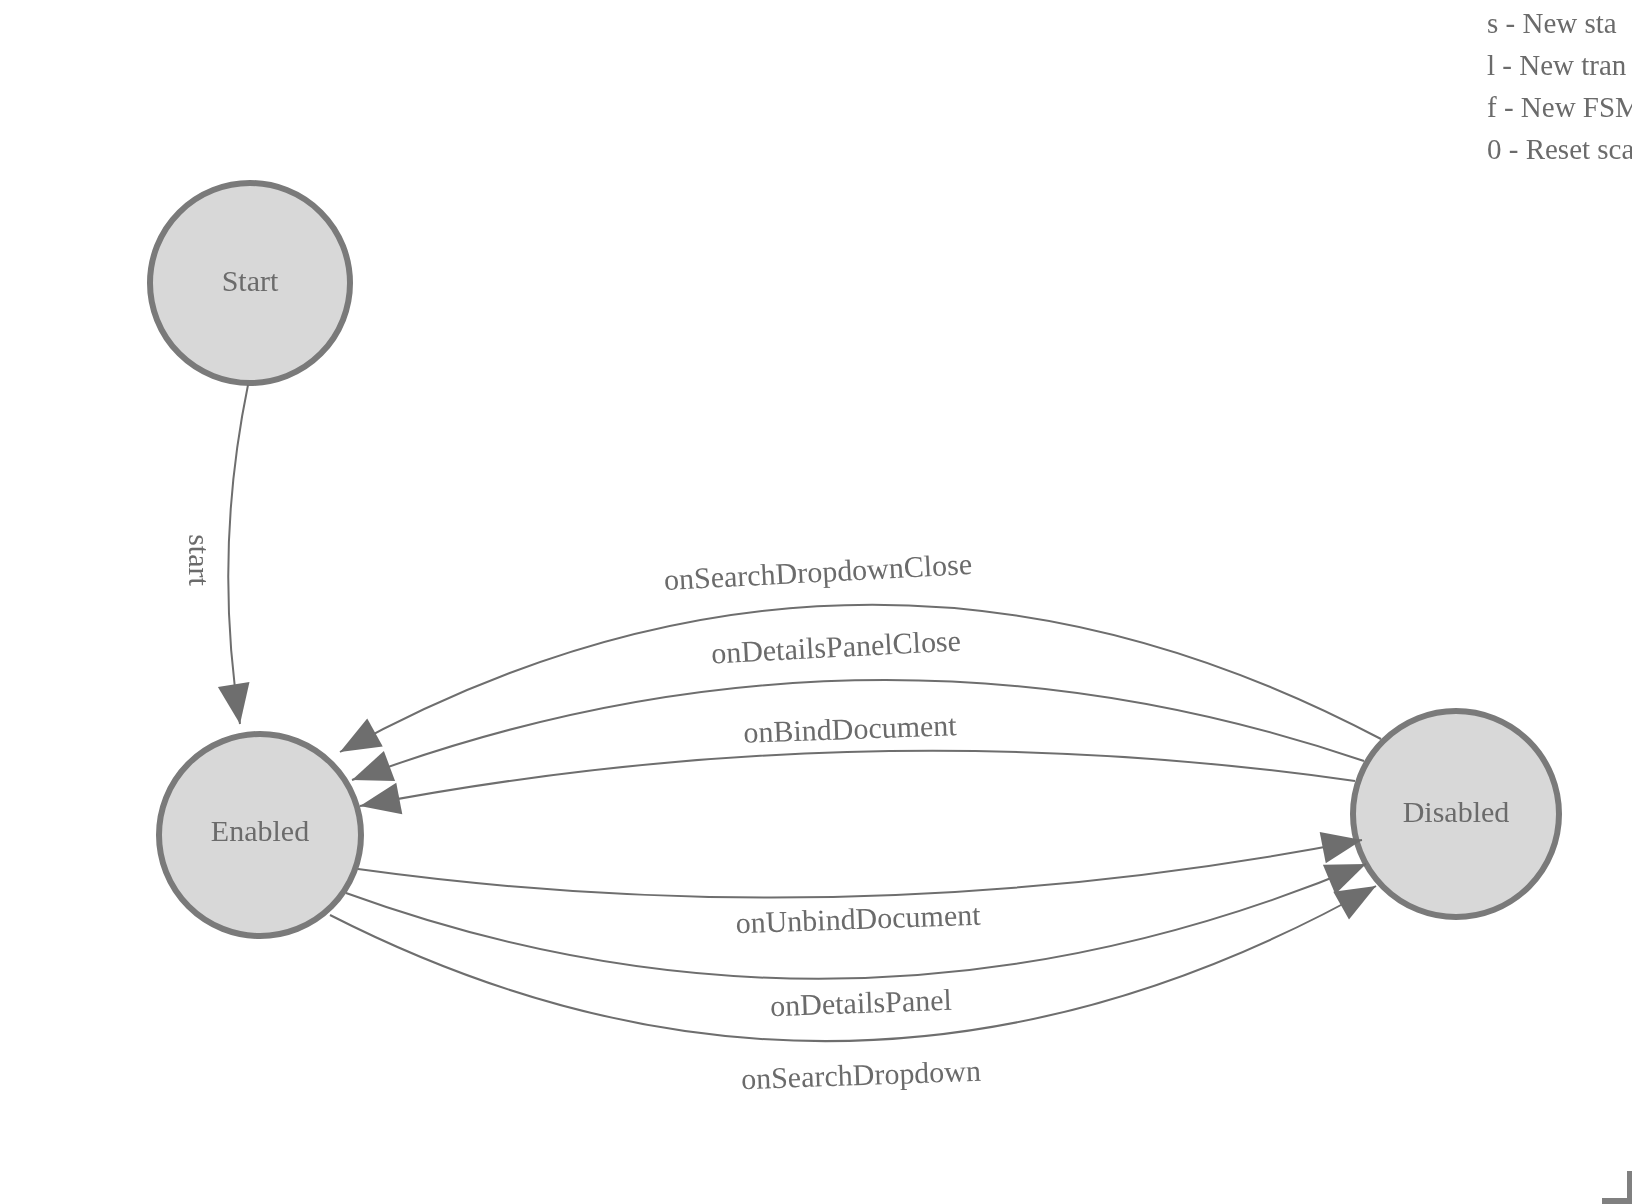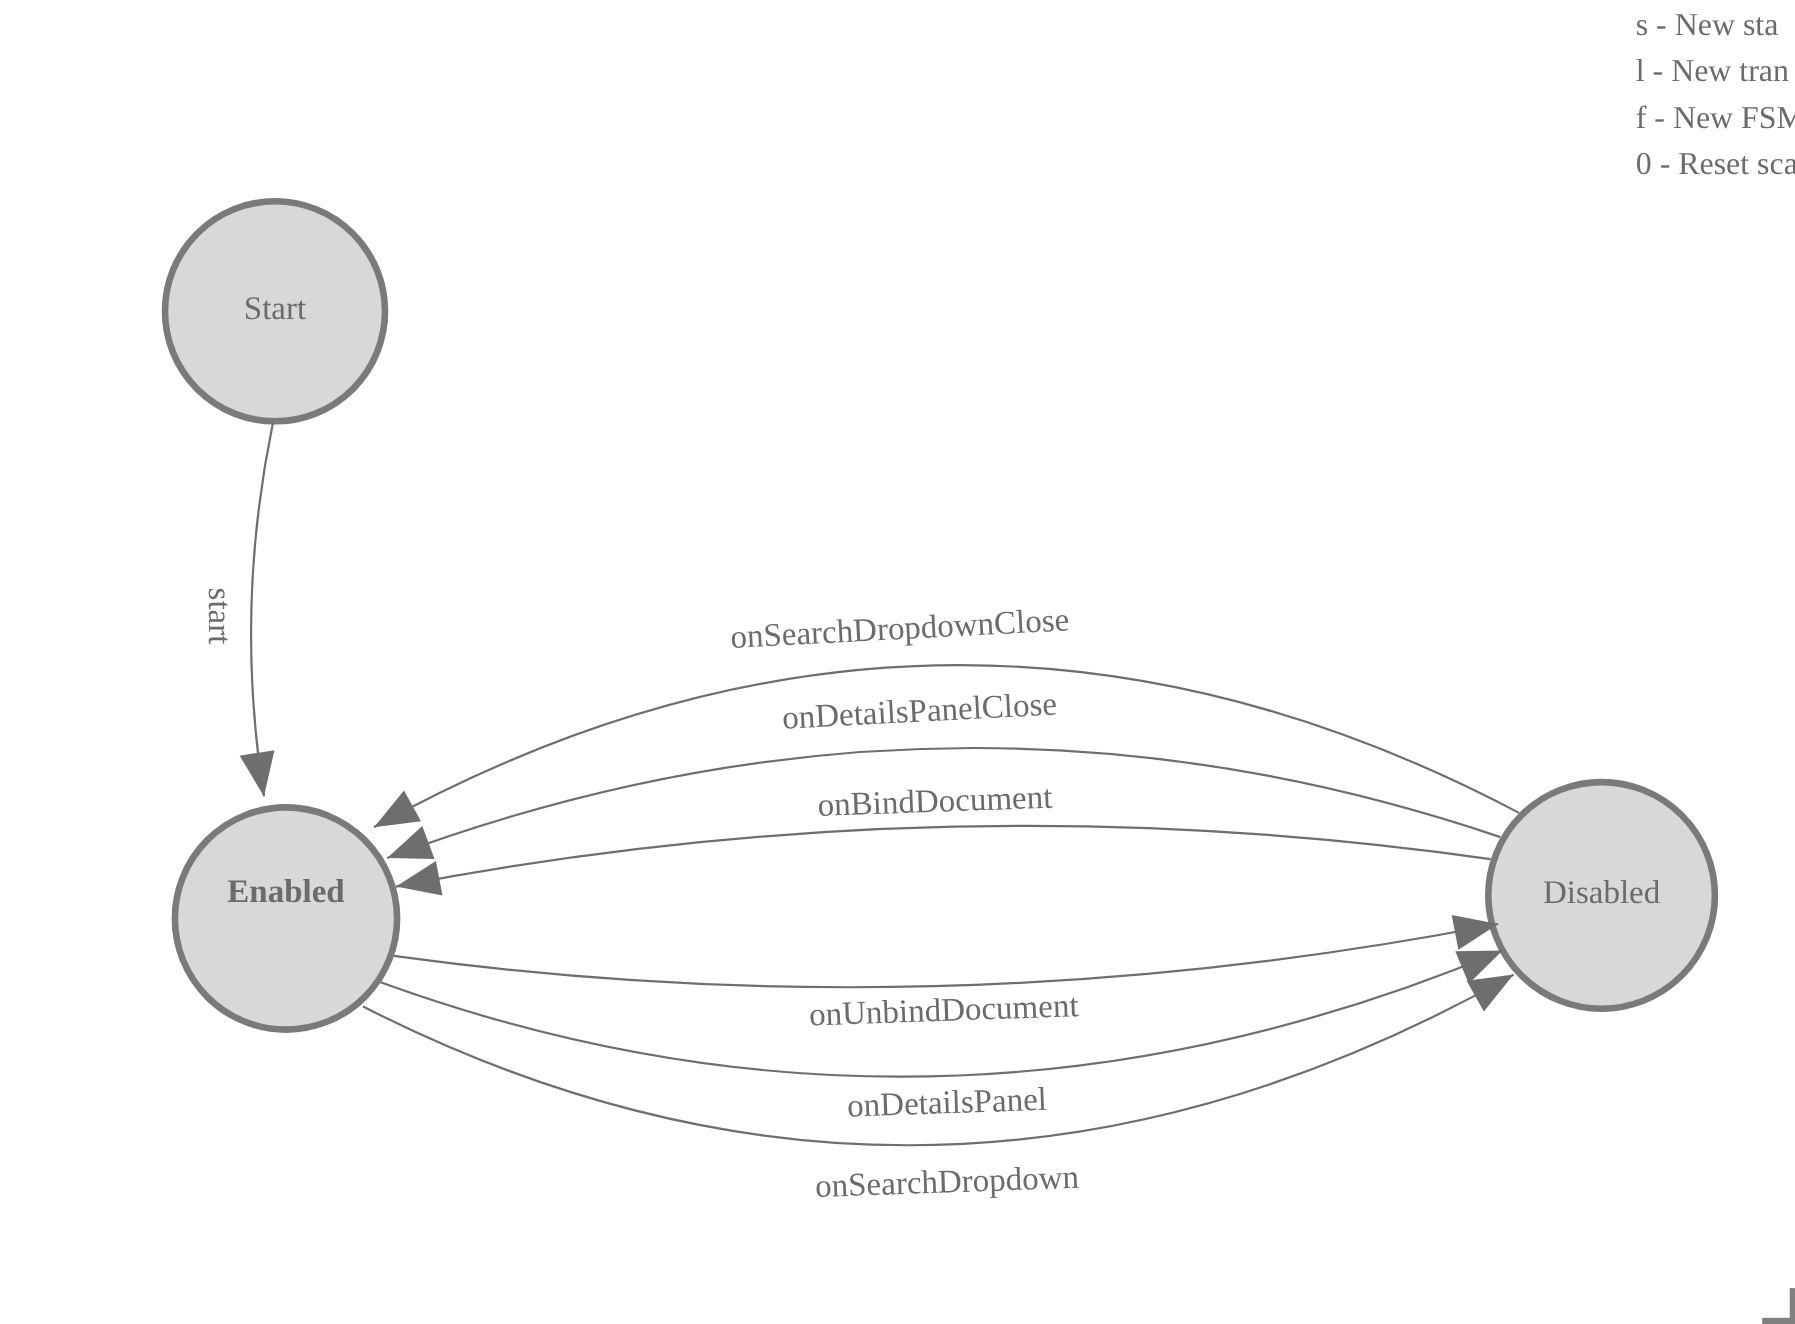--- a/index.html
+++ b/index.html
@@ -78,21 +78,21 @@
     <path d="M 346,893 Q 855,1078 1366,864" fill="none" stroke="#6e6e6e" stroke-width="2" marker-end="url(#arrow)"></path>
     <path d="M 330,915 Q 852,1181 1376,886" fill="none" stroke="#6e6e6e" stroke-width="2" marker-end="url(#arrow)"></path>
 
     <g>
       <rect x="1627" y="1171" width="5" height="33" fill="#808080"></rect>
       <rect x="1602" y="1198" width="30" height="6" fill="#808080"></rect>
     </g>
   </svg>
 
   <div class="state-label" style="left:250px; top:281px;">Start</div>
-  <div class="state-label" style="left:260px; top:811px;font-weight:bold;">Enabled</div>
+  <div class="state-label" style="left:260px; top:831px;">Enabled</div>
   <div class="state-label" style="left:1456px; top:812px;">Disabled</div>
 
   <div class="edge-label rot-90" style="left:199px; top:560px;">start</div>
   <div class="edge-label rot-m3" style="left:818px; top:572px;">onSearchDropdownClose</div>
   <div class="edge-label rot-m3" style="left:836px; top:647px;">onDetailsPanelClose</div>
   <div class="edge-label rot-m2" style="left:850px; top:729px;">onBindDocument</div>
   <div class="edge-label rot-m2" style="left:858px; top:919px;">onUnbindDocument</div>
   <div class="edge-label rot-m2" style="left:861px; top:1003px;">onDetailsPanel</div>
   <div class="edge-label rot-m2" style="left:861px; top:1075px;">onSearchDropdown</div>
 

